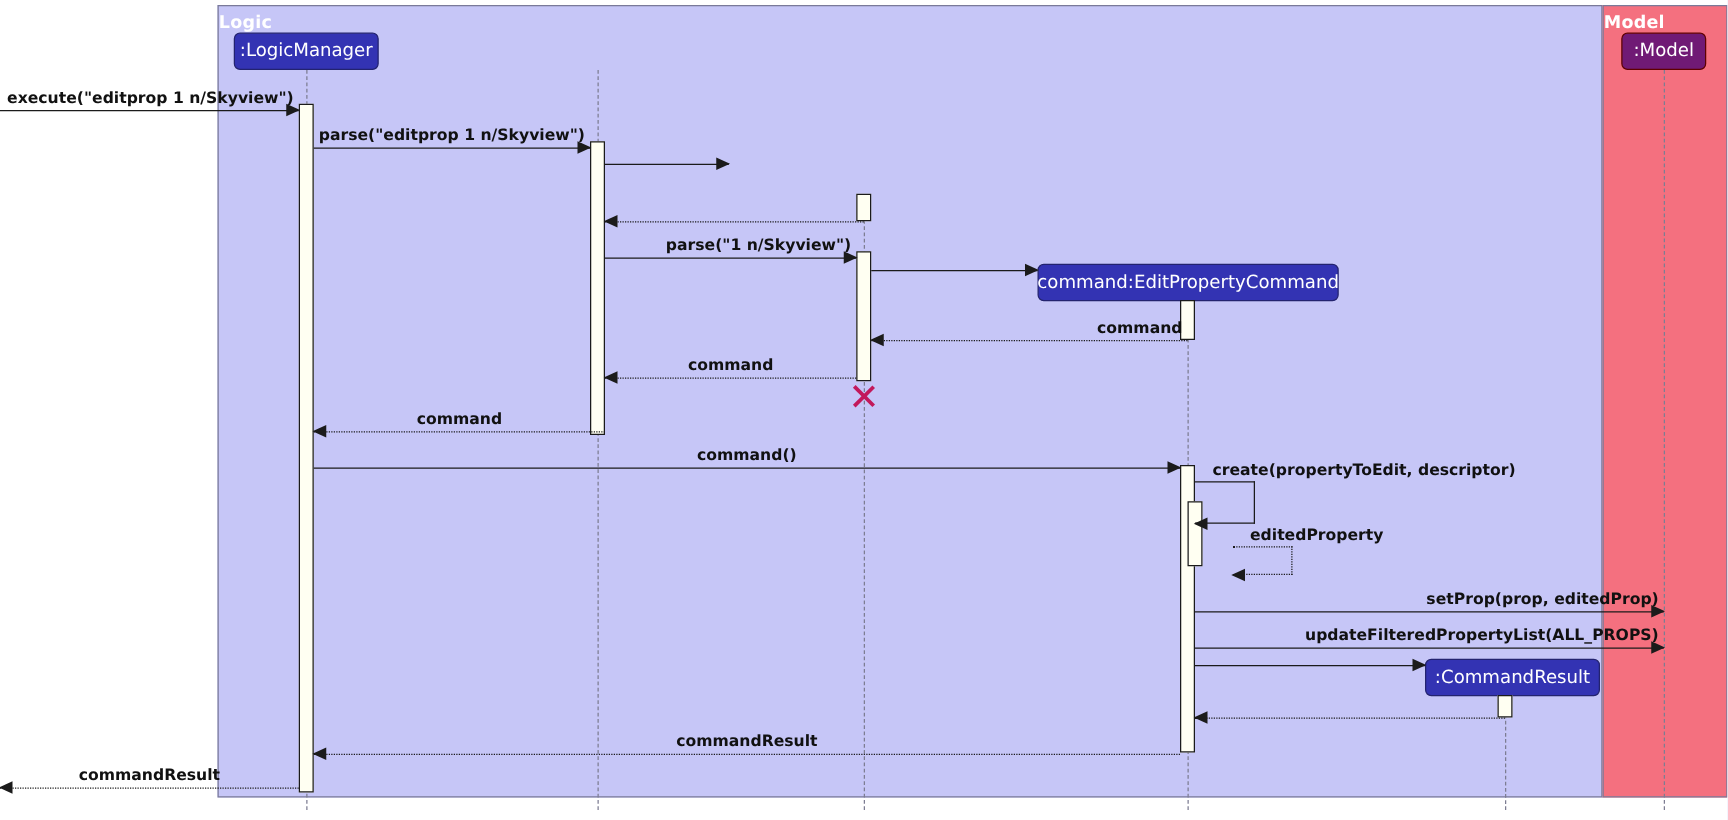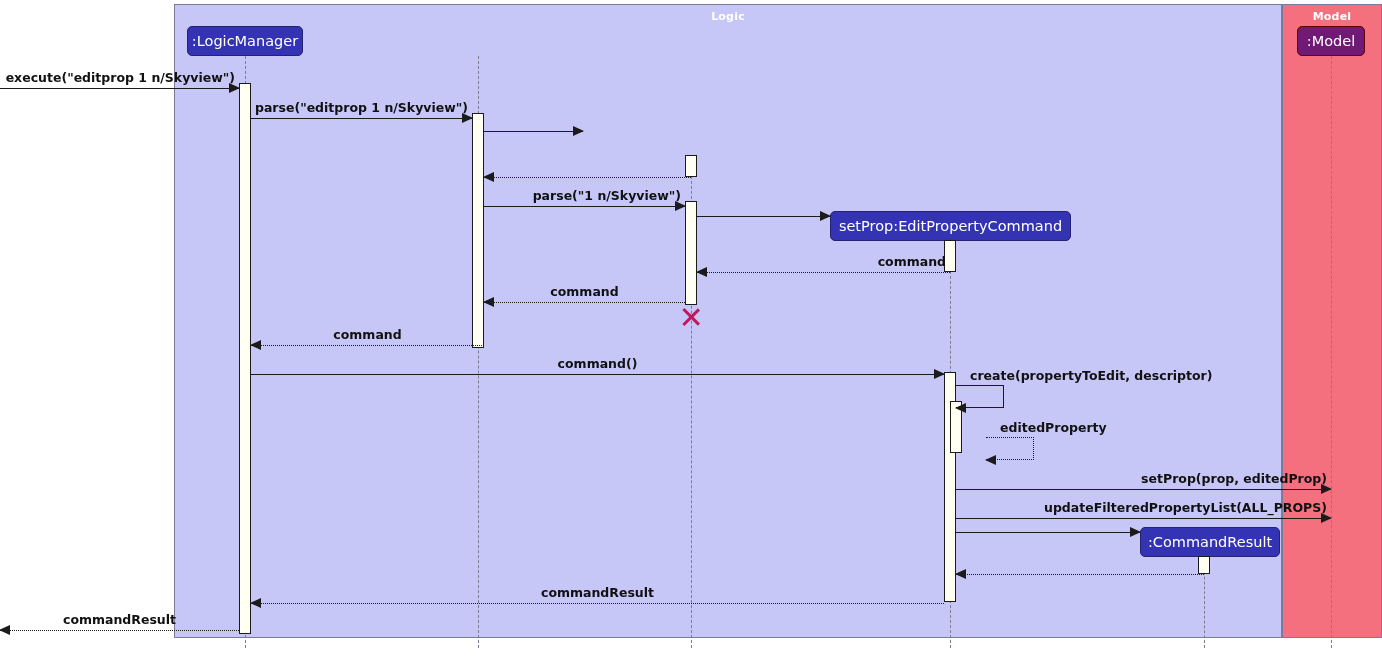--- a/index.html
+++ b/index.html
@@ -3,22 +3,22 @@
 <meta charset="utf-8">
 <title>Sequence Diagram</title>
 <style>
   html,body{margin:0;padding:0;background:#ffffff;}
   body{font-family:"DejaVu Sans","Liberation Sans",sans-serif;}
   #canvas{position:relative;width:1382px;height:656px;background:#ffffff;overflow:hidden;}
 
   
   .panel{position:absolute;box-sizing:border-box;border:1px solid #7a7a99;}
   .panel-title{
-    position:absolute;top:5px;left:0;width:100%;text-align:center;
-    font-size:11px;font-weight:bold;color:#ffffff;letter-spacing:.2px;
+    position:absolute;top:5px;left:0;width:100%;
+    font-size:14px;font-weight:bold;color:#ffffff;letter-spacing:.2px;
   }
 
   
   .lifeline{position:absolute;width:0;border-left:1px dashed #7d7d92;}
 
   
   .pbox{
     position:absolute;box-sizing:border-box;
     background:#3333b3;border:1px solid #23236f;border-radius:5px;
     color:#ffffff;font-size:14.5px;font-weight:400;
@@ -75,21 +75,21 @@
     <div class="lifeline" style="left: 245px; top: 56px; height: 592px;"></div>
     <div class="lifeline" style="left: 478px; top: 56px; height: 592px;"></div>
     <div class="lifeline" style="left: 691px; top: 156px; height: 492px;"></div>
     <div class="lifeline" style="left: 950px; top: 241px; height: 407px;"></div>
     <div class="lifeline" style="left: 1204px; top: 557px; height: 91px;"></div>
     <div class="lifeline" style="left: 1331px; top: 56px; height: 592px;"></div>
     <div class="pbox" style="left: 187px; top: 26px; width: 116px; height: 30px;">
       <span>:LogicManager</span>
     </div>
     <div class="pbox" style="left: 830px; top: 211px; width: 241px; height: 30px;">
-      <span>setProp:EditPropertyCommand</span>
+      <span>command:EditPropertyCommand</span>
     </div>
     <div class="pbox" style="left: 1140px; top: 527px; width: 140px; height: 30px;">
       <span>:CommandResult</span>
     </div>
     <div class="pbox model" style="left: 1297px; top: 26px; width: 68px; height: 30px;">
       <span>:Model</span>
     </div>
     <div class="act" style="left: 239px; top: 83px; width: 12px; height: 551px;"></div>
     <div class="act" style="left: 472px; top: 113px; width: 12px; height: 235px;"></div>
     <div class="act" style="left: 685px; top: 155px; width: 12px; height: 22px;"></div>
@@ -166,21 +166,21 @@
     <div class="msg left ret" style="left: 251px; top: 603px; width: 693px;">
       <div class="line"></div>
       <div class="head"></div>
       <div class="label c">commandResult</div>
     </div>
     <div class="msg left ret" style="left: 0px; top: 630px; width: 239px;">
       <div class="line"></div>
       <div class="head"></div>
       <div class="label c">commandResult</div>
     </div>
-    <div class="self" style="left: 956px; top: 385px; width: 48px; height: 23px;">
+    <div class="self" style="left: 956px; top: 385px; width: 48px; height: 34px;">
       <div class="head"></div>
       <div class="label">create(propertyToEdit, descriptor)</div>
     </div>
     <div class="self ret" style="left: 962px; top: 437px; width: 48px; height: 23px;">
       <div class="head"></div>
       <div class="label">editedProperty</div>
     </div>
     <div class="destroy" style="left: 680px; top: 306px;"></div>
   </div>
 

